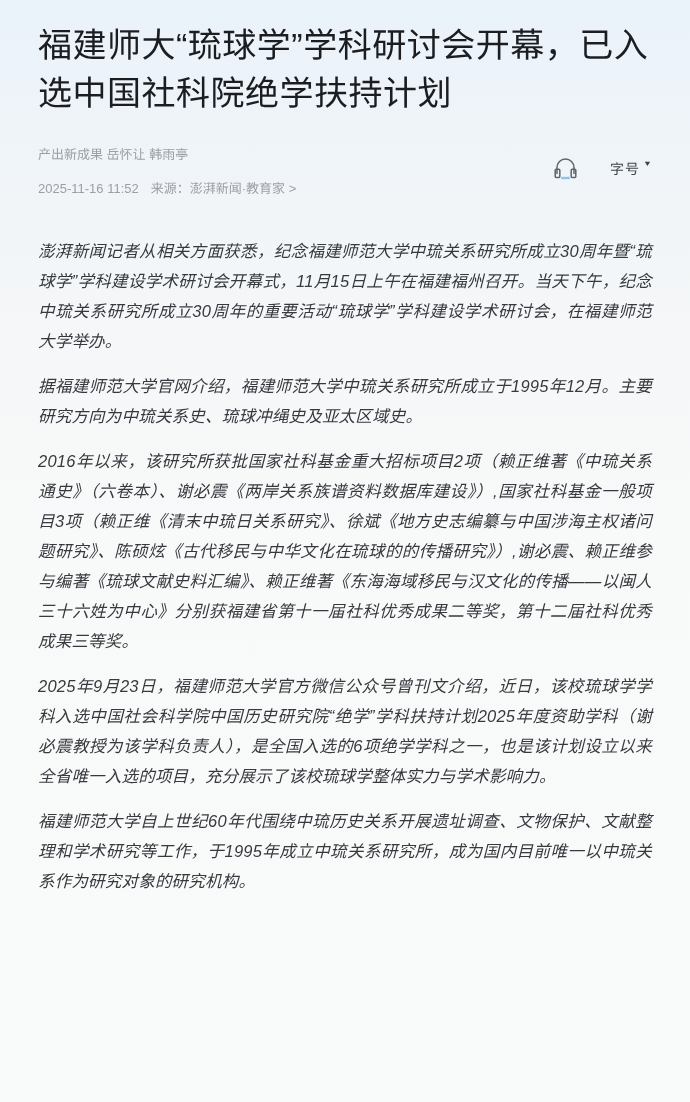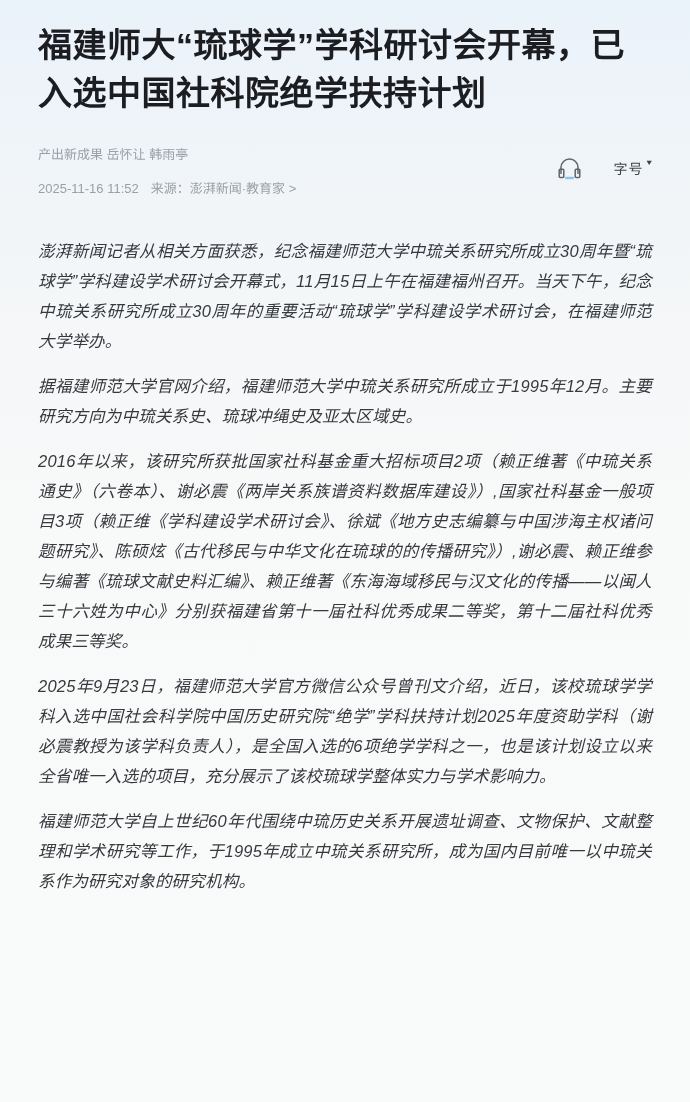--- a/index.html
+++ b/index.html
@@ -23,21 +23,21 @@
       #f9fafa 100%);
   }
   .content {
     padding: 0 38px;
   }
   .article-title {
     margin: 0;
     padding-top: 21px;
     font-size: 34px;
     line-height: 48px;
-    font-weight: 700;
+    font-weight: 400;
     color: #1b1d20;
     letter-spacing: 0.5px;
   }
   .meta-row {
     margin-top: 28px;
     display: flex;
     justify-content: space-between;
     align-items: flex-start;
   }
   .meta-left {
@@ -74,21 +74,21 @@
     cursor: pointer;
     line-height: 0;
   }
   .fontsize-btn {
     background: none;
     border: none;
     padding: 0;
     margin: 0 0 0 28px;
     cursor: pointer;
     display: flex;
-    font-family: Liberation Mono, monospace;
+    font-family: Liberation Serif, serif;
   }
   .fontsize-label {
     font-size: 14px;
     color: #3f4347;
     letter-spacing: 1px;
   }
   .fontsize-arrow {
     font-size: 9px;
     color: #3f4347;
     margin-left: 3px;
@@ -138,19 +138,19 @@
         <button class="fontsize-btn">
           <span class="fontsize-label">字号</span>
           <span class="fontsize-arrow">▼</span>
         </button>
       </div>
     </div>
 
     <div class="article-body">
       <p>澎湃新闻记者从相关方面获悉，纪念福建师范大学中琉关系研究所成立30周年暨“琉球学”学科建设学术研讨会开幕式，11月15日上午在福建福州召开。当天下午，纪念中琉关系研究所成立30周年的重要活动“琉球学”学科建设学术研讨会，在福建师范大学举办。</p>
       <p>据福建师范大学官网介绍，福建师范大学中琉关系研究所成立于1995年12月。主要研究方向为中琉关系史、琉球冲绳史及亚太区域史。</p>
-      <p>2016年以来，该研究所获批国家社科基金重大招标项目2项（赖正维著《中琉关系通史》（六卷本）、谢必震《两岸关系族谱资料数据库建设》）,国家社科基金一般项目3项（赖正维《学科建设学术研讨会》、徐斌《地方史志编纂与中国涉海主权诸问题研究》、陈硕炫《古代移民与中华文化在琉球的的传播研究》）,谢必震、赖正维参与编著《琉球文献史料汇编》、赖正维著《东海海域移民与汉文化的传播——以闽人三十六姓为中心》分别获福建省第十一届社科优秀成果二等奖，第十二届社科优秀成果三等奖。</p>
+      <p>2016年以来，该研究所获批国家社科基金重大招标项目2项（赖正维著《中琉关系通史》（六卷本）、谢必震《两岸关系族谱资料数据库建设》）,国家社科基金一般项目3项（赖正维《清末中琉日关系研究》、徐斌《地方史志编纂与中国涉海主权诸问题研究》、陈硕炫《古代移民与中华文化在琉球的的传播研究》）,谢必震、赖正维参与编著《琉球文献史料汇编》、赖正维著《东海海域移民与汉文化的传播——以闽人三十六姓为中心》分别获福建省第十一届社科优秀成果二等奖，第十二届社科优秀成果三等奖。</p>
       <p>2025年9月23日，福建师范大学官方微信公众号曾刊文介绍，近日，该校琉球学学科入选中国社会科学院中国历史研究院“绝学”学科扶持计划2025年度资助学科（谢必震教授为该学科负责人），是全国入选的6项绝学学科之一，也是该计划设立以来全省唯一入选的项目，充分展示了该校琉球学整体实力与学术影响力。</p>
       <p>福建师范大学自上世纪60年代围绕中琉历史关系开展遗址调查、文物保护、文献整理和学术研究等工作，于1995年成立中琉关系研究所，成为国内目前唯一以中琉关系作为研究对象的研究机构。</p>
     </div>
 
   </div>
 </div>
 
 </body></html>

